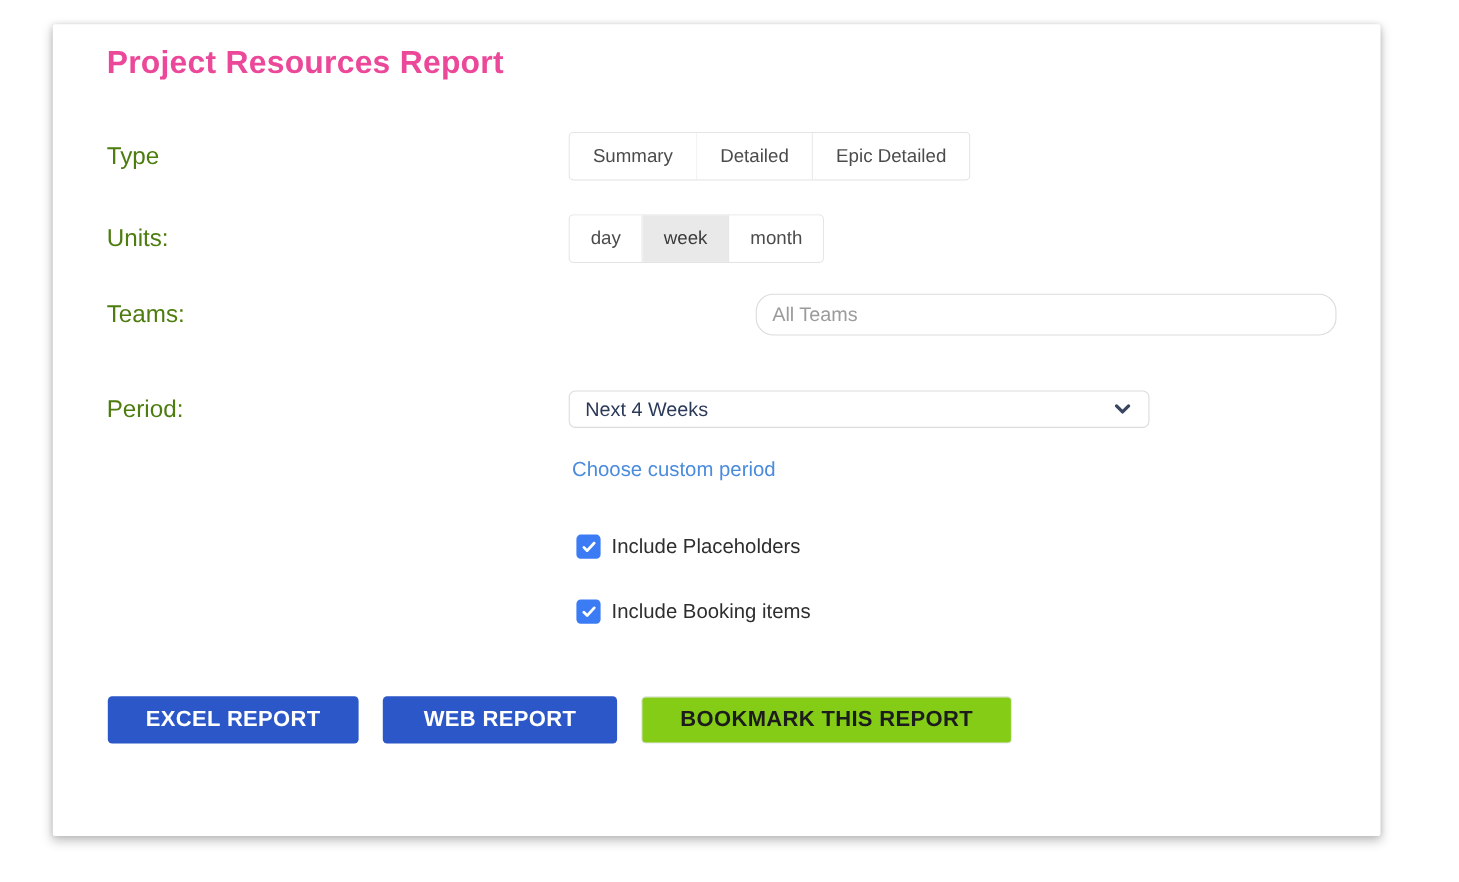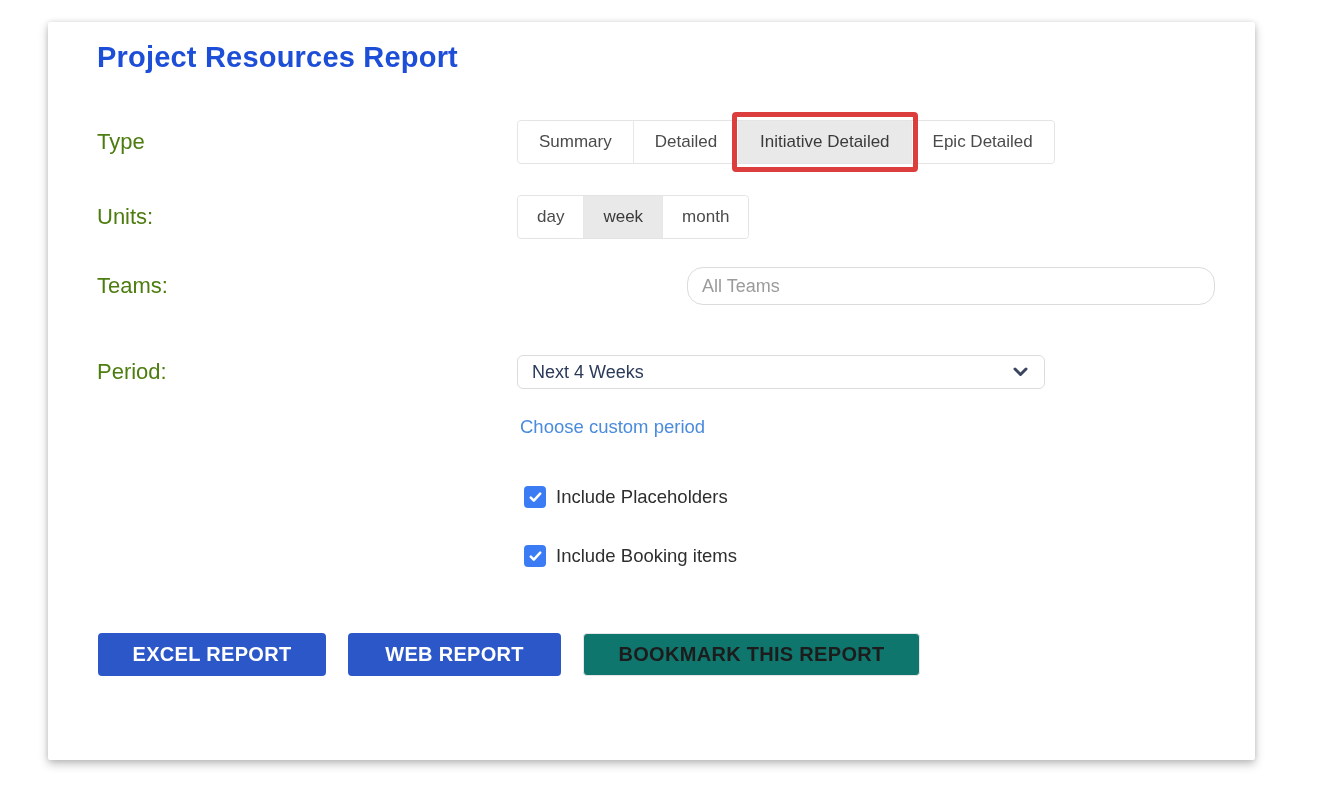--- a/index.html
+++ b/index.html
@@ -14,21 +14,21 @@
     left: 48px; top: 22px;
     width: 1207px; height: 738px;
     background: #ffffff;
     border-radius: 2px;
     box-shadow: 0 4px 10px rgba(0,0,0,0.25), 0 0 5px rgba(0,0,0,0.10);
     padding: 16px 40px 0 49px;
   }
   .page-title {
     font-size: 29px;
     font-weight: 700;
-    color: #1d4ed8;
+    color: #ec4899;
     line-height: 38px;
     letter-spacing: 0.2px;
   }
   .row {
     display: flex;
     align-items: center;
   }
   .row-label {
     width: 420px;
     font-size: 22px;
@@ -145,41 +145,37 @@
     text-align: center;
   }
   .btn-primary {
     background: #2b57c8;
     color: #ffffff;
   }
   .btn-excel { width: 228px; }
   .btn-web   { width: 213px; margin-left: 22px; }
   .btn-bookmark {
     width: 337px; margin-left: 22px;
-    background: #0f766e;
+    background: #84cc16;
     border: 1px solid #e6e6e6;
     color: #1c1c1c;
   }
 </style>
 </head>
 <body>
 
 <div class="card">
 
   <h1 class="page-title">Project Resources Report</h1>
 
   <div class="row row-type">
     <div class="row-label">Type</div>
     <div class="seg-group">
       <div class="seg">Summary</div>
       <div class="seg">Detailed</div>
-      <div class="seg selected">
-        <span>Initiative Detailed</span>
-        <span class="annotation-box"></span>
-      </div>
       <div class="seg">Epic Detailed</div>
     </div>
   </div>
 
   <div class="row row-units">
     <div class="row-label">Units:</div>
     <div class="seg-group units">
       <div class="seg">day</div>
       <div class="seg selected">week</div>
       <div class="seg">month</div>

